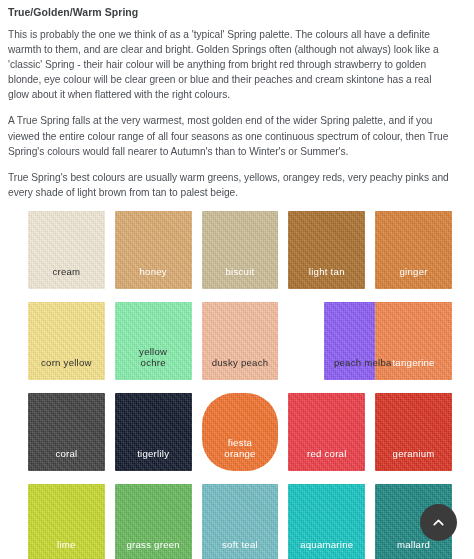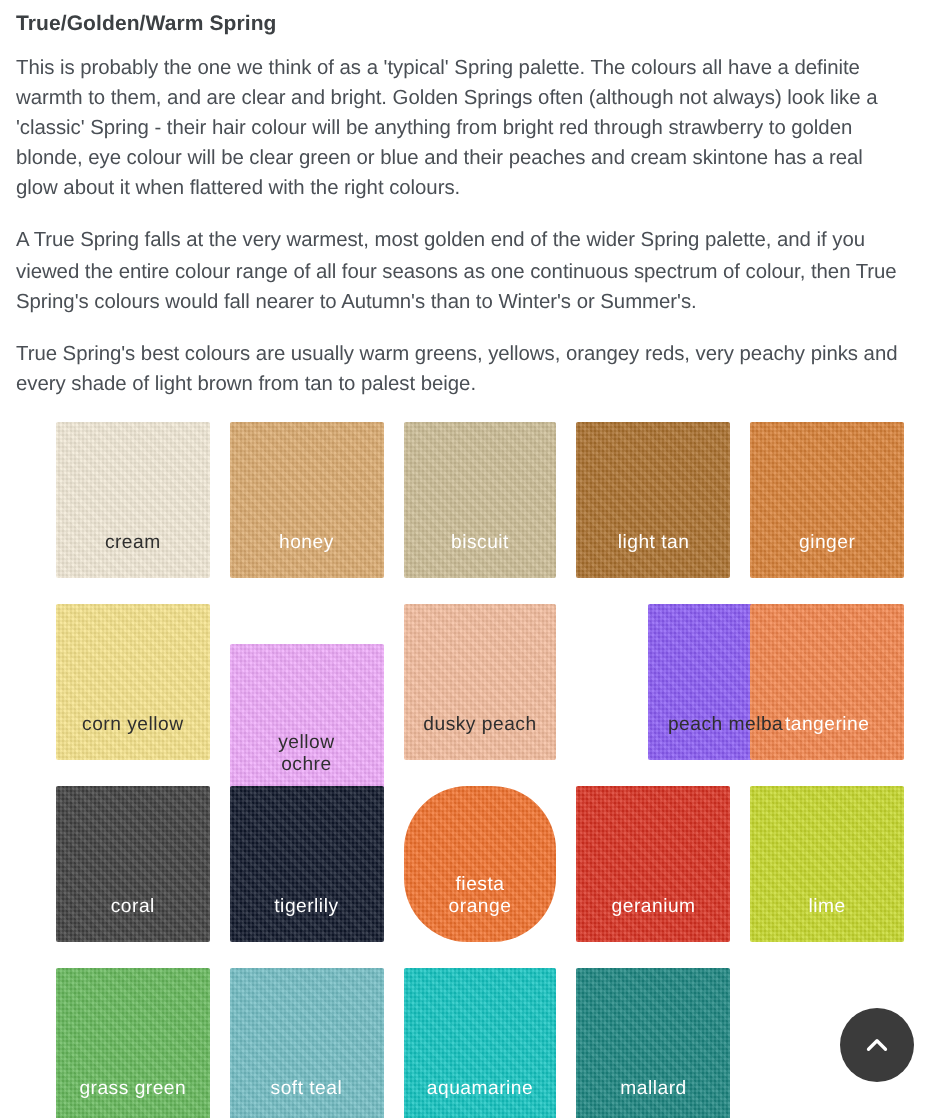--- a/index.html
+++ b/index.html
@@ -126,21 +126,21 @@
     </div>
     <div class="swatch" style="background: rgb(171, 112, 45);">
       <span class="swatch-label label-light">light tan</span>
     </div>
     <div class="swatch" style="background: rgb(217, 129, 55);">
       <span class="swatch-label label-light">ginger</span>
     </div>
     <div class="swatch" style="background: rgb(247, 228, 139);">
       <span class="swatch-label label-dark">corn yellow</span>
     </div>
-    <div class="swatch" style="background: #f0abfc; margin-top: 20px;">
+    <div class="swatch" style="background: #86efac;">
       <span class="swatch-label label-dark">yellow
 ochre</span>
     </div>
     <div class="swatch" style="background: rgb(245, 189, 158);">
       <span class="swatch-label label-dark">dusky peach</span>
     </div>
     <div class="swatch" style="background: #8b5cf6; margin-left: 36px;">
       <span class="swatch-label label-dark">peach melba</span>
     </div>
     <div class="swatch" style="background: rgb(244, 133, 76);">
@@ -148,20 +148,23 @@
     </div>
     <div class="swatch" style="background: #404040;">
       <span class="swatch-label label-light">coral</span>
     </div>
     <div class="swatch" style="background: #0f172a;">
       <span class="swatch-label label-light">tigerlily</span>
     </div>
     <div class="swatch" style="background: rgb(242, 113, 44); border-radius: 32px;">
       <span class="swatch-label label-light">fiesta
 orange</span>
+    </div>
+    <div class="swatch" style="background: rgb(238, 59, 69);">
+      <span class="swatch-label label-light">red coral</span>
     </div>
     <div class="swatch" style="background: rgb(217, 48, 32);">
       <span class="swatch-label label-light">geranium</span>
     </div>
     <div class="swatch" style="background: rgb(199, 217, 44);">
       <span class="swatch-label label-light">lime</span>
     </div>
     <div class="swatch" style="background: rgb(102, 185, 91);">
       <span class="swatch-label label-light">grass green</span>
     </div>

